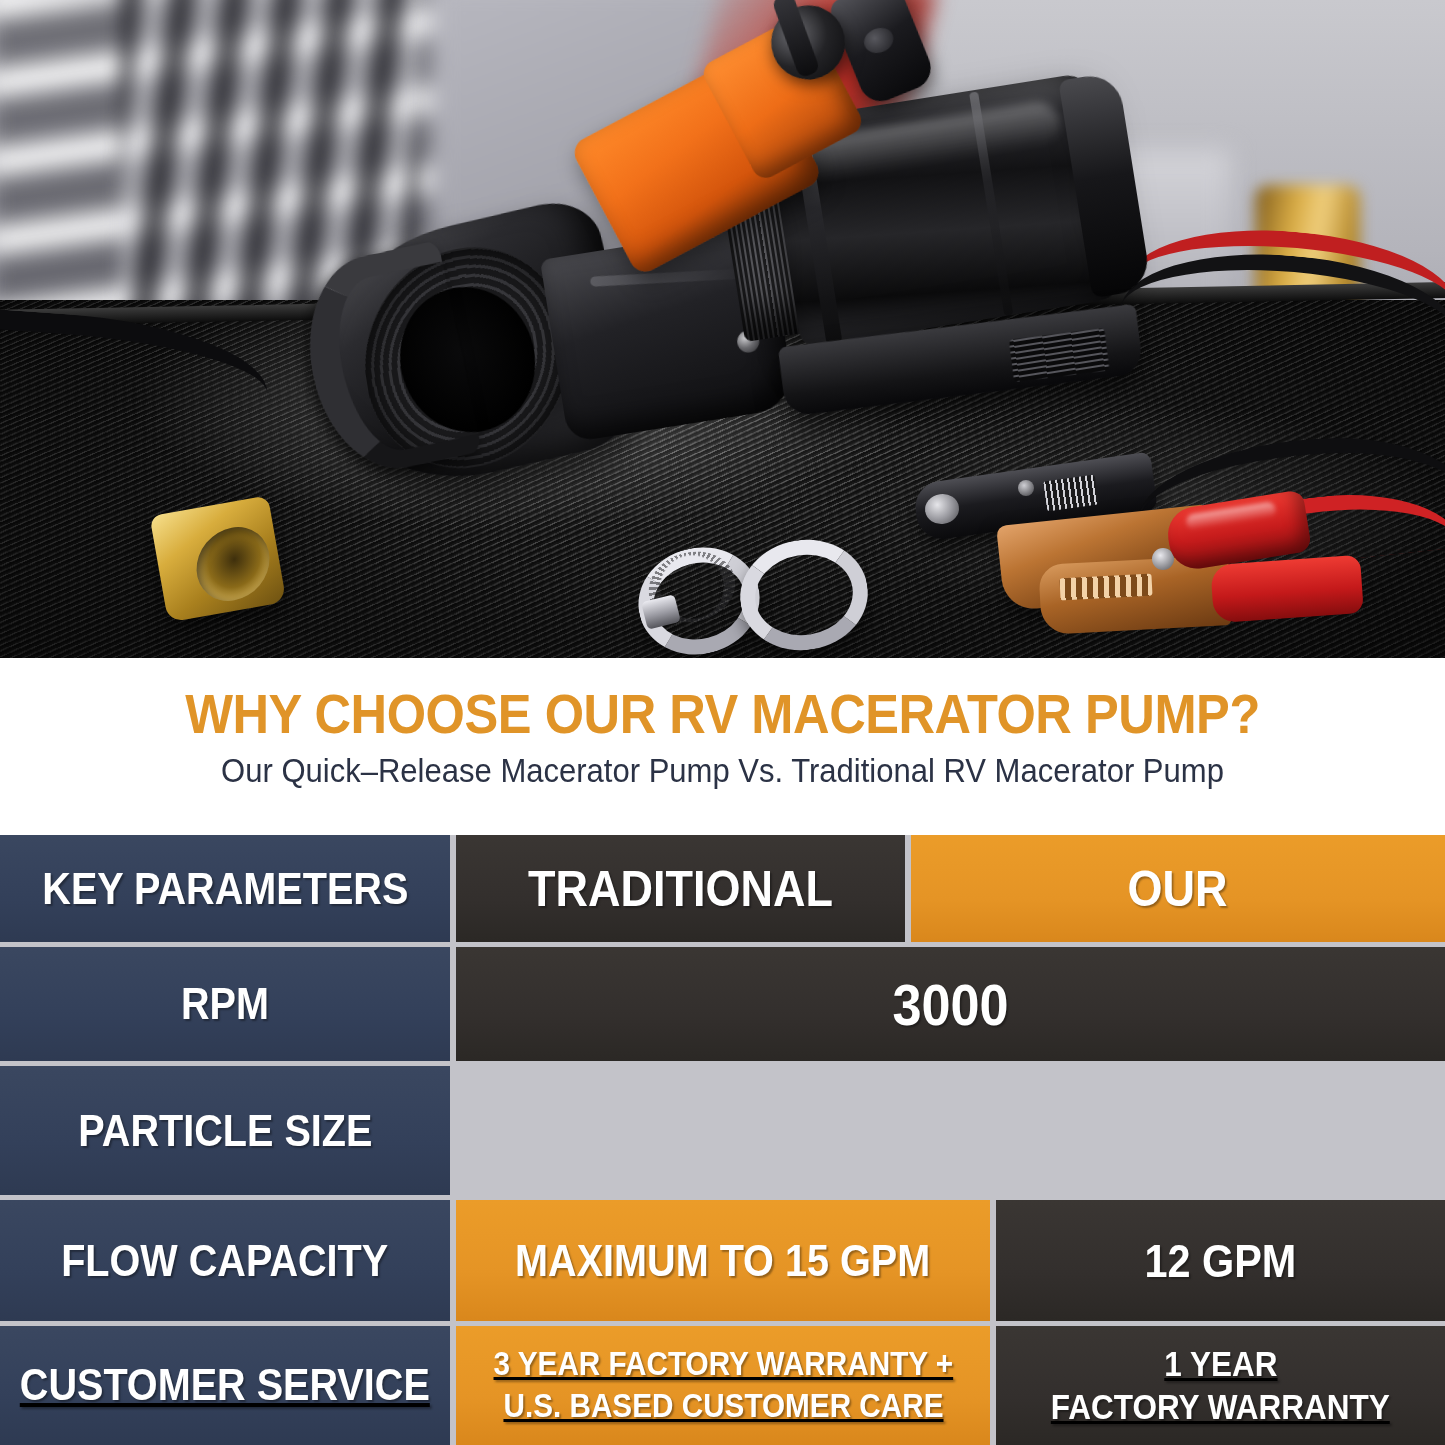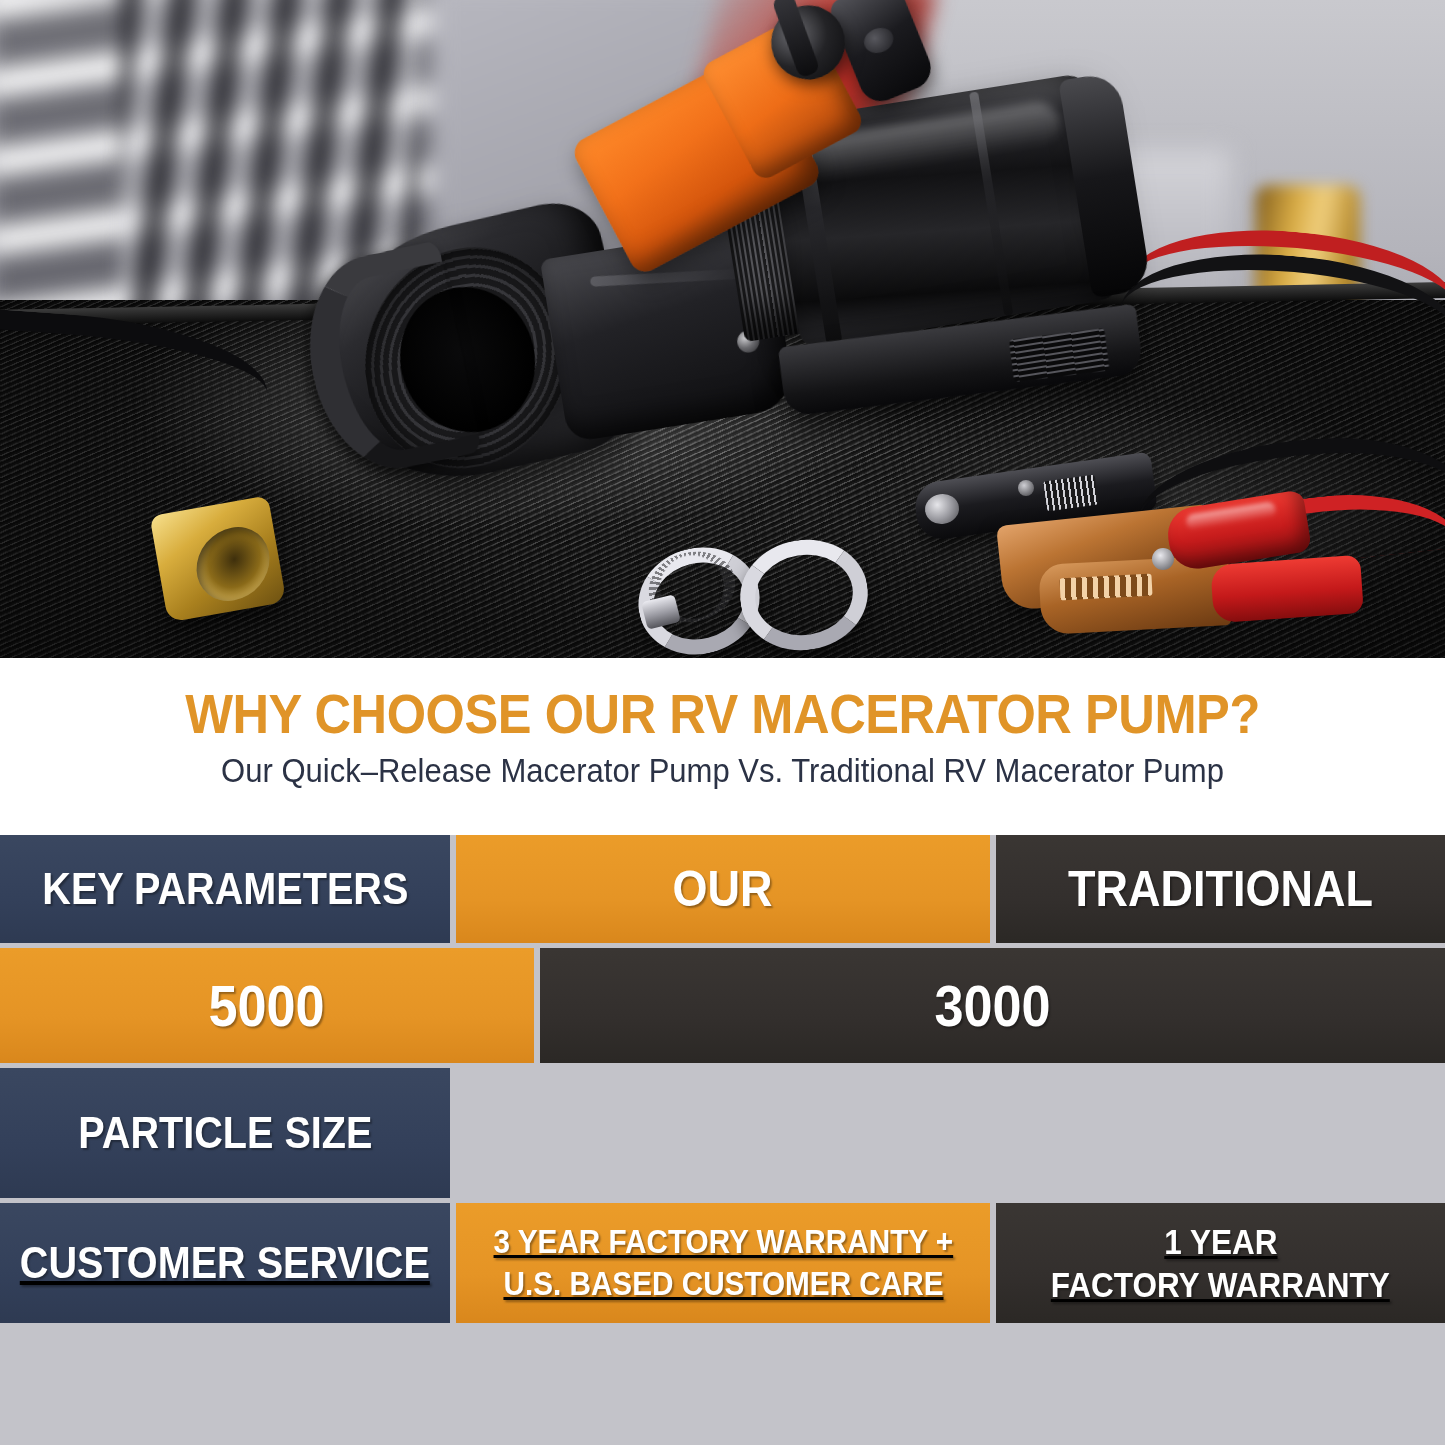--- a/index.html
+++ b/index.html
@@ -694,43 +694,54 @@
   <h1 class="main-title">WHY CHOOSE OUR RV MACERATOR PUMP?</h1>
   <p class="sub-title">Our Quick–Release Macerator Pump Vs. Traditional RV Macerator Pump</p>
 </div>
 
 <div class="table">
 
   <div class="trow r-head">
     <div class="cell c-param">
       <span class="line1">KEY PARAMETERS</span>
     </div>
+    <div class="cell c-trad">
+      <span class="line1">TRADITIONAL</span>
+    </div>
     <div class="cell c-our">
       <span class="line1">OUR</span>
     </div>
-    <div class="cell c-trad">
-      <span class="line1">TRADITIONAL</span>
-    </div>
   </div>
 
   <div class="trow r-rpm">
-    <div class="cell c-our">
-      <span class="line1">5000</span>
+    <div class="cell c-param">
+      <span class="line1">RPM</span>
     </div>
     <div class="cell c-trad">
       <span class="line1">3000</span>
     </div>
   </div>
 
   <div class="trow r-part">
     <div class="cell c-param">
       <span class="line1">PARTICLE SIZE</span>
     </div>
   </div>
 
+  <div class="trow r-flow">
+    <div class="cell c-param">
+      <span class="line1">FLOW CAPACITY</span>
+    </div>
+    <div class="cell c-our">
+      <span class="line1">MAXIMUM TO 15 GPM</span>
+    </div>
+    <div class="cell c-trad">
+      <span class="line1">12 GPM</span>
+    </div>
+  </div>
 
   <div class="trow r-cs">
     <div class="cell c-param">
       <span class="line1">CUSTOMER SERVICE</span>
     </div>
     <div class="cell c-our">
       <span class="stack">
         <span class="line1">3 YEAR FACTORY WARRANTY +</span>
         <span class="line2">U.S. BASED CUSTOMER CARE</span>
       </span>

